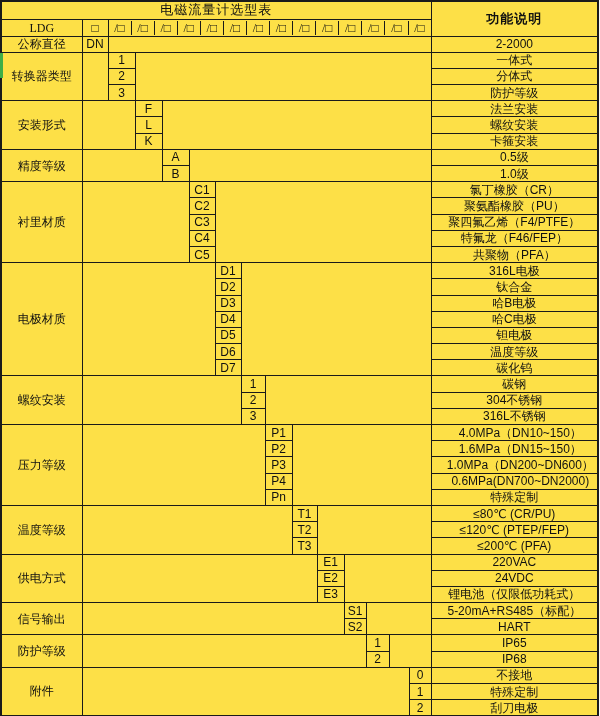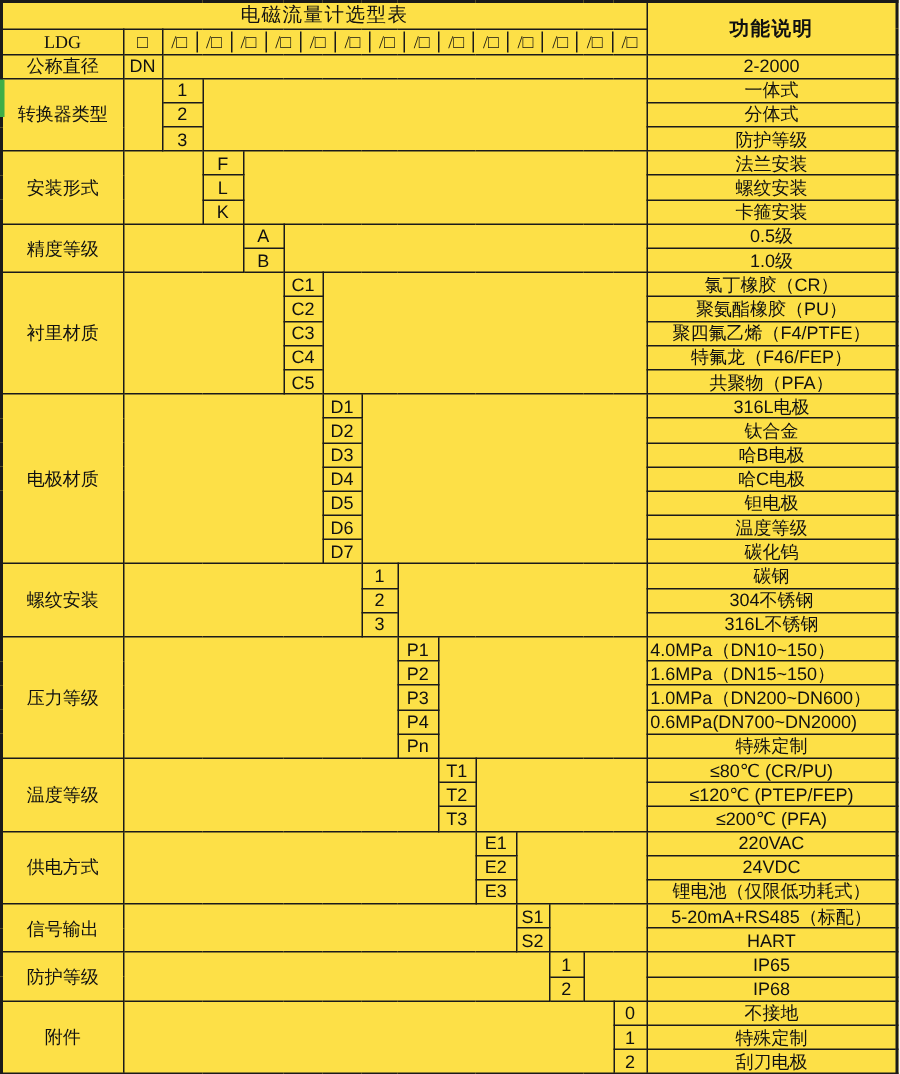--- a/index.html
+++ b/index.html
@@ -4,21 +4,21 @@
 <style>
   html,body{margin:0;padding:0;background:#f7f7f7;}
   body{width:600px;height:716px;position:relative;font-family:"Liberation Sans","DejaVu Sans",sans-serif;color:#111;}
   table.sel{border-collapse:collapse;table-layout:fixed;width:598px;margin:0;border:2px solid #1a1a1a;background:#fde047;}
   td{border:1px solid #1a1a1a;padding:0;font-size:12px;line-height:14px;text-align:center;vertical-align:middle;overflow:hidden;white-space:nowrap;}
   tr{height:16.19px;}
   tr.r-title{height:18px;}
   tr.r-model{height:17px;font-family:Liberation Serif, serif;}
   td.title{font-size:13px;letter-spacing:1px;}
   td.funhead{font-size:13px;letter-spacing:1px;font-weight:bold;}
-  td.ta-l{text-align:left;padding-left:2px;}
+  td.ta-l{text-align:center;padding-left:12px;}
   td.slots-td{padding:0;}
   .slots{display:flex;height:100%;align-items:stretch;}
   .slot{flex:1;border-left:1px solid #1a1a1a;display:flex;align-items:center;justify-content:center;font-size:12px;}
   .slot:first-child{border-left:none;}
   .artifact-green{position:absolute;left:0;top:53px;width:3px;height:25px;background:#3fae47;z-index:5;}
 </style>
 </head>
 <body>
 
 <div class="artifact-green"></div>

